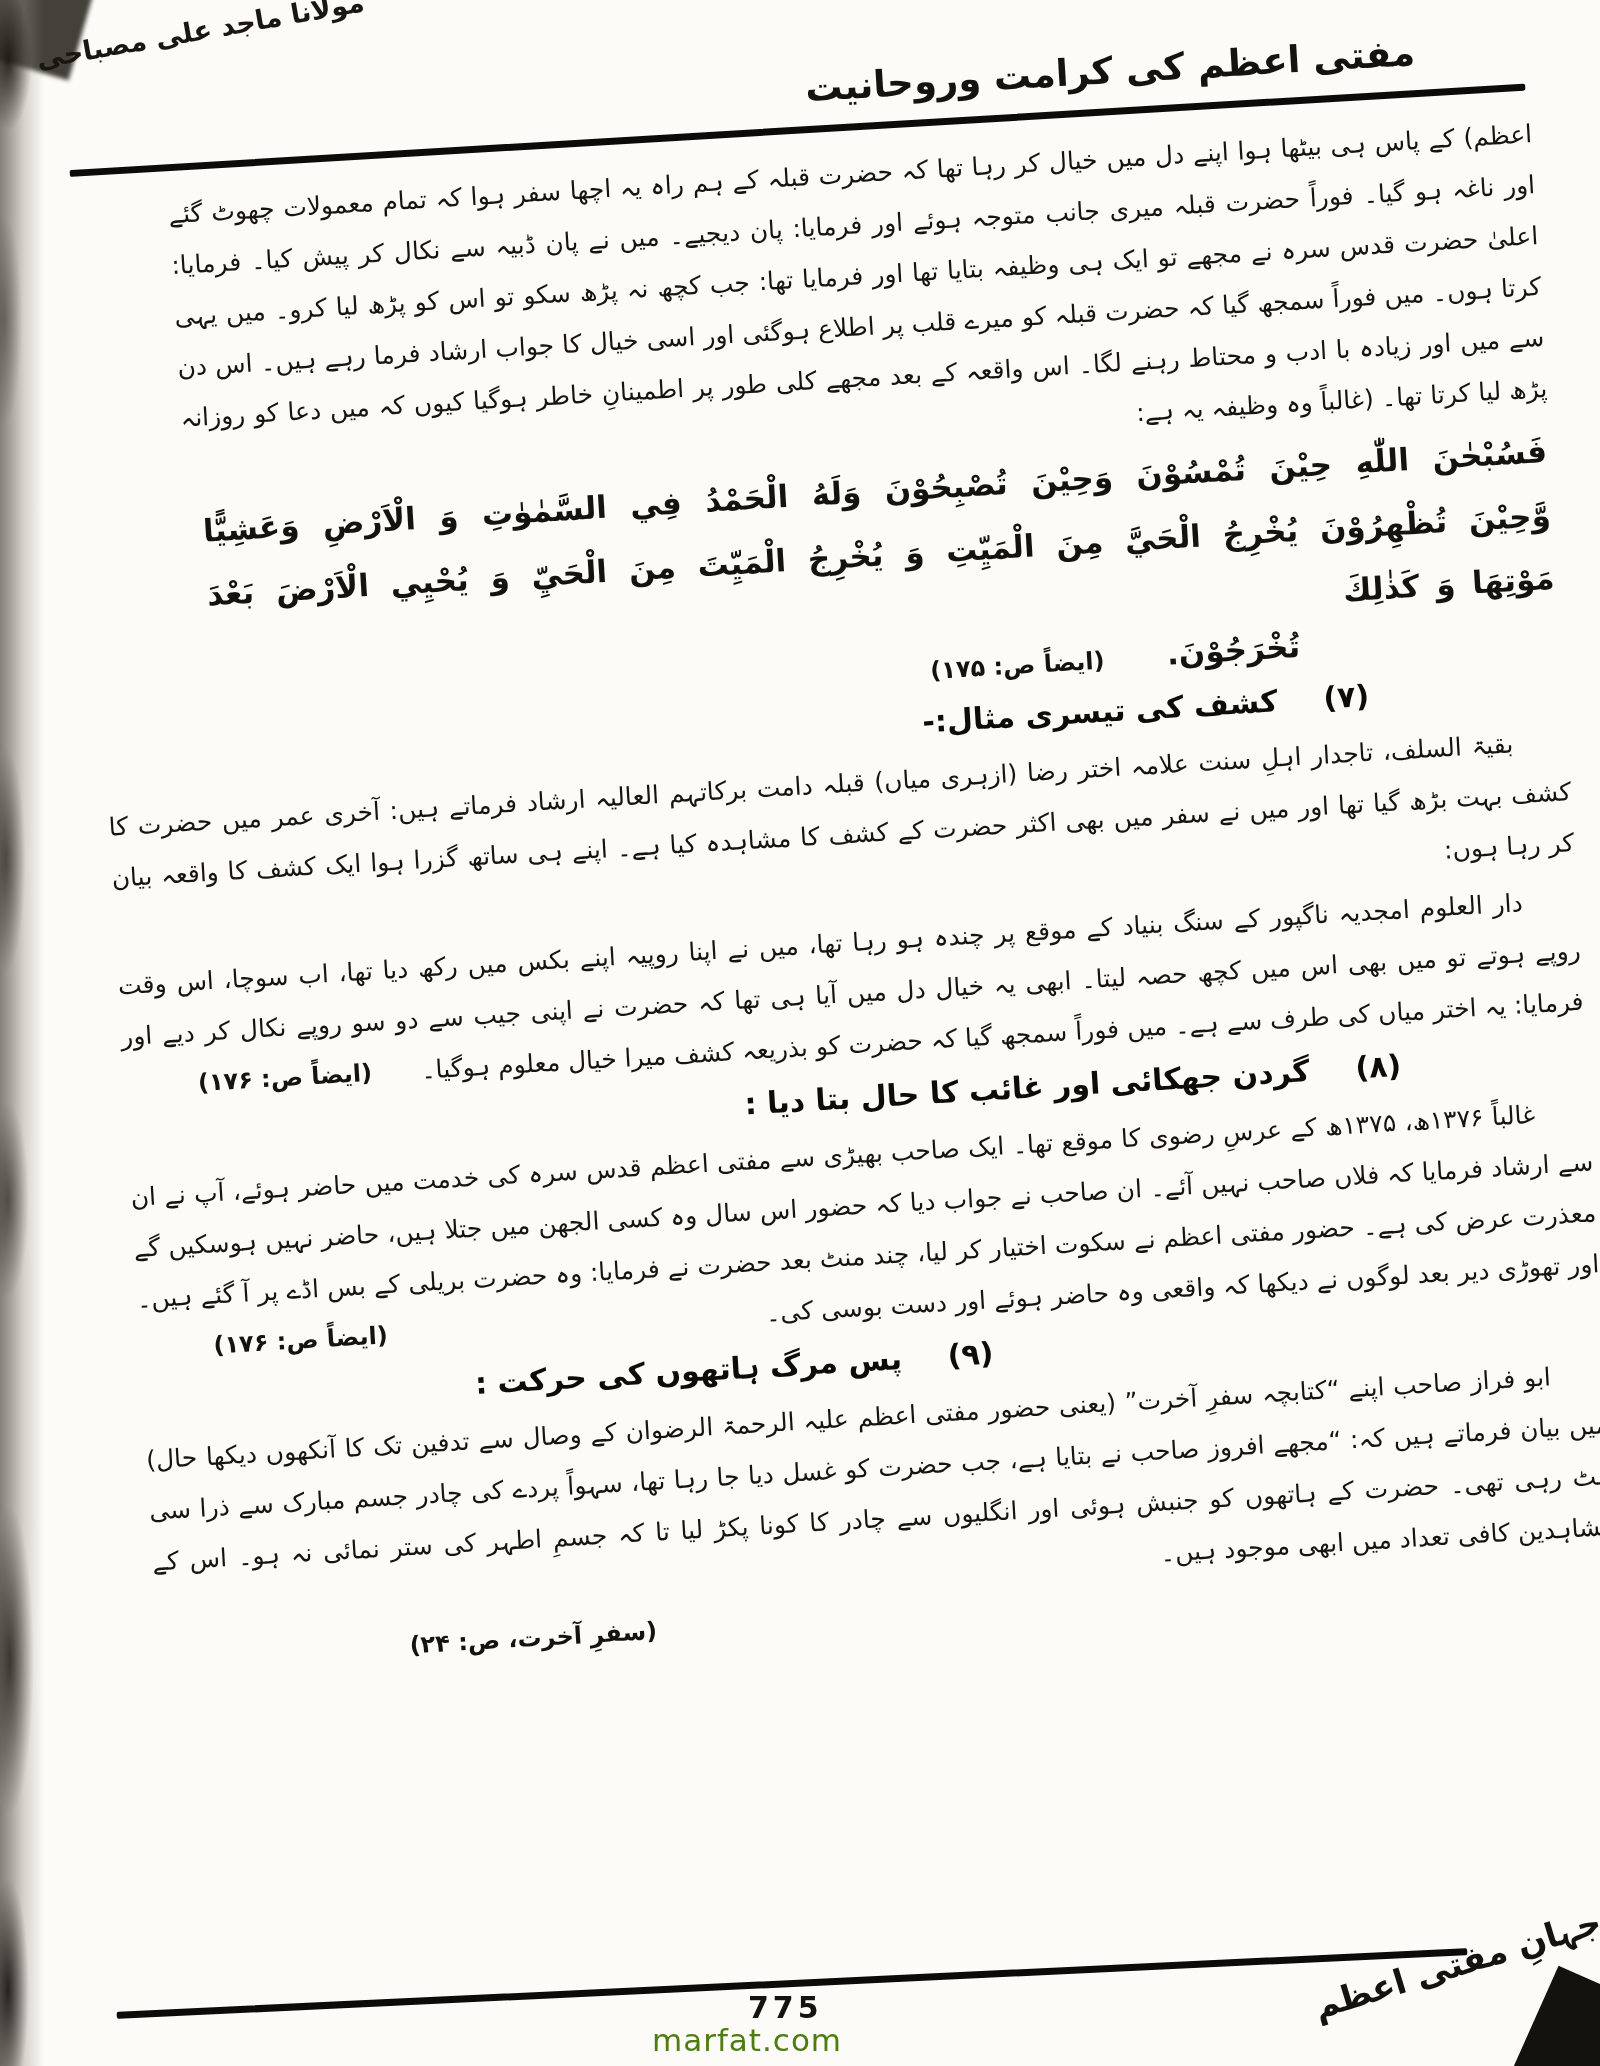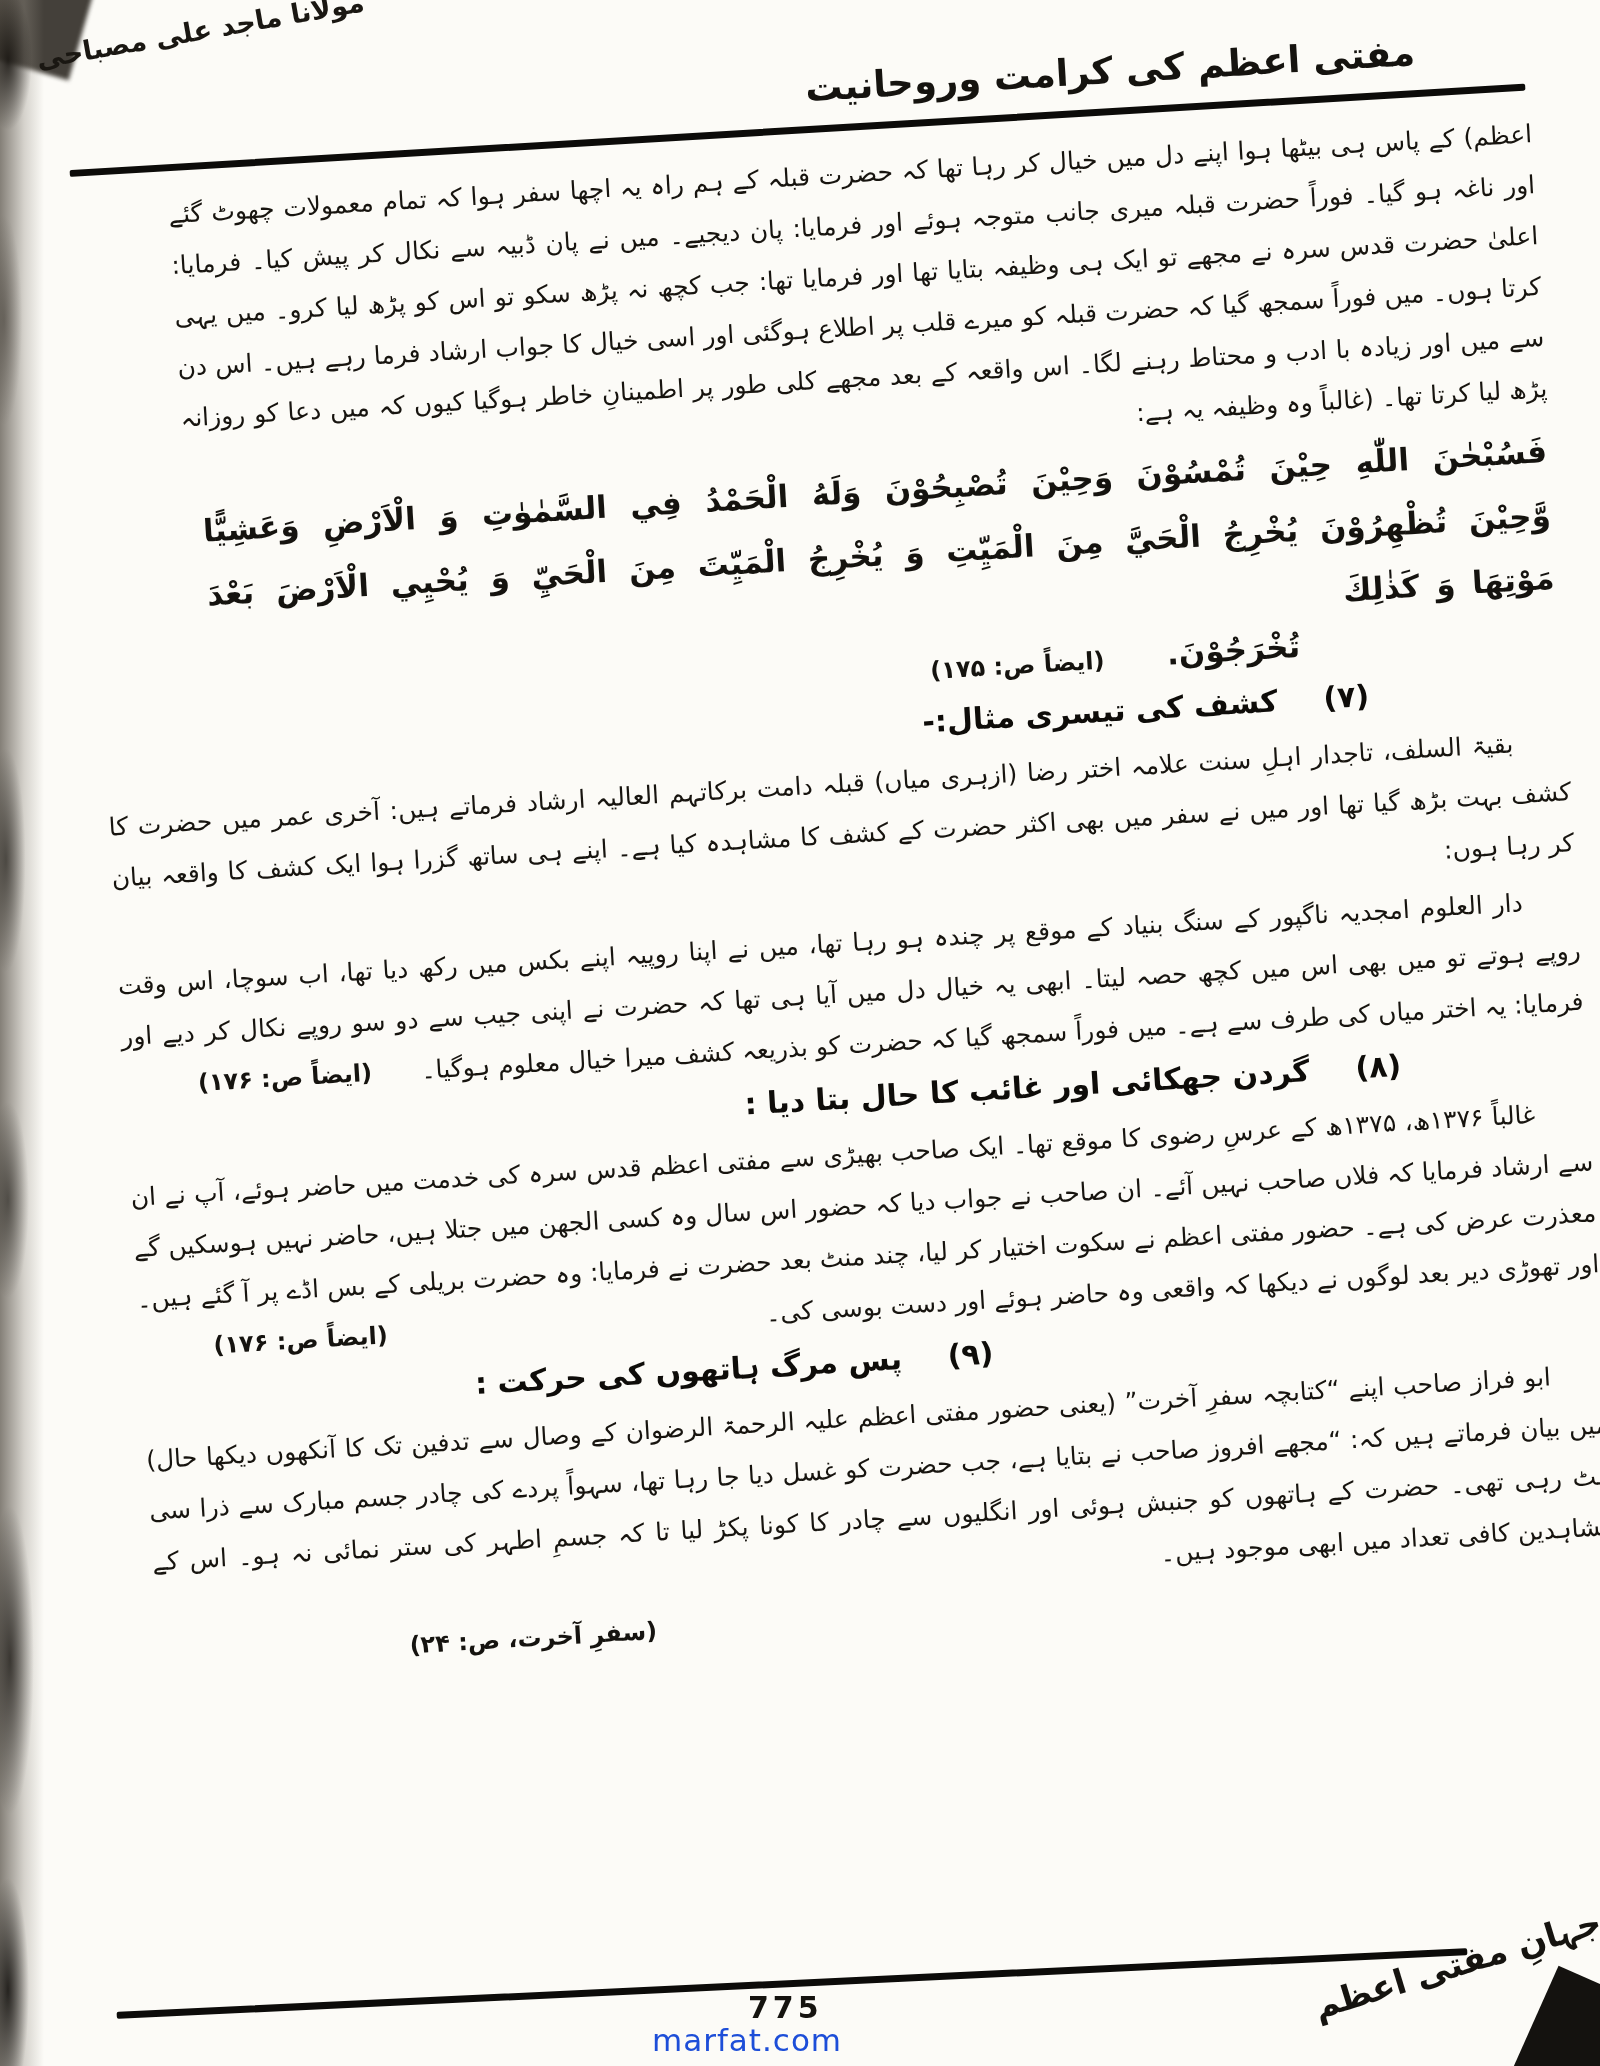--- a/index.html
+++ b/index.html
@@ -83,21 +83,21 @@
     position:absolute;right:-6px;top:1944px;z-index:2;
     font-size:34px;font-weight:700;direction:rtl;
     transform:rotate(-17deg);
   }
   .page-number{
     position:absolute;left:748px;top:1990px;z-index:2;
     font-size:30px;font-weight:700;letter-spacing:4px;
   }
   .watermark{
     position:absolute;left:652px;top:2022px;z-index:2;direction:ltr;
-    font-size:31px;color:#1d4ed8;letter-spacing:1px;
+    font-size:31px;color:#4d7c0f;letter-spacing:1px;
     font-family:"DejaVu Sans",sans-serif;
   }
 </style>
 </head>
 <body>
 
 <div class="page">
 
   <div class="scan-left"></div>
   <div class="corner-tl"></div>

